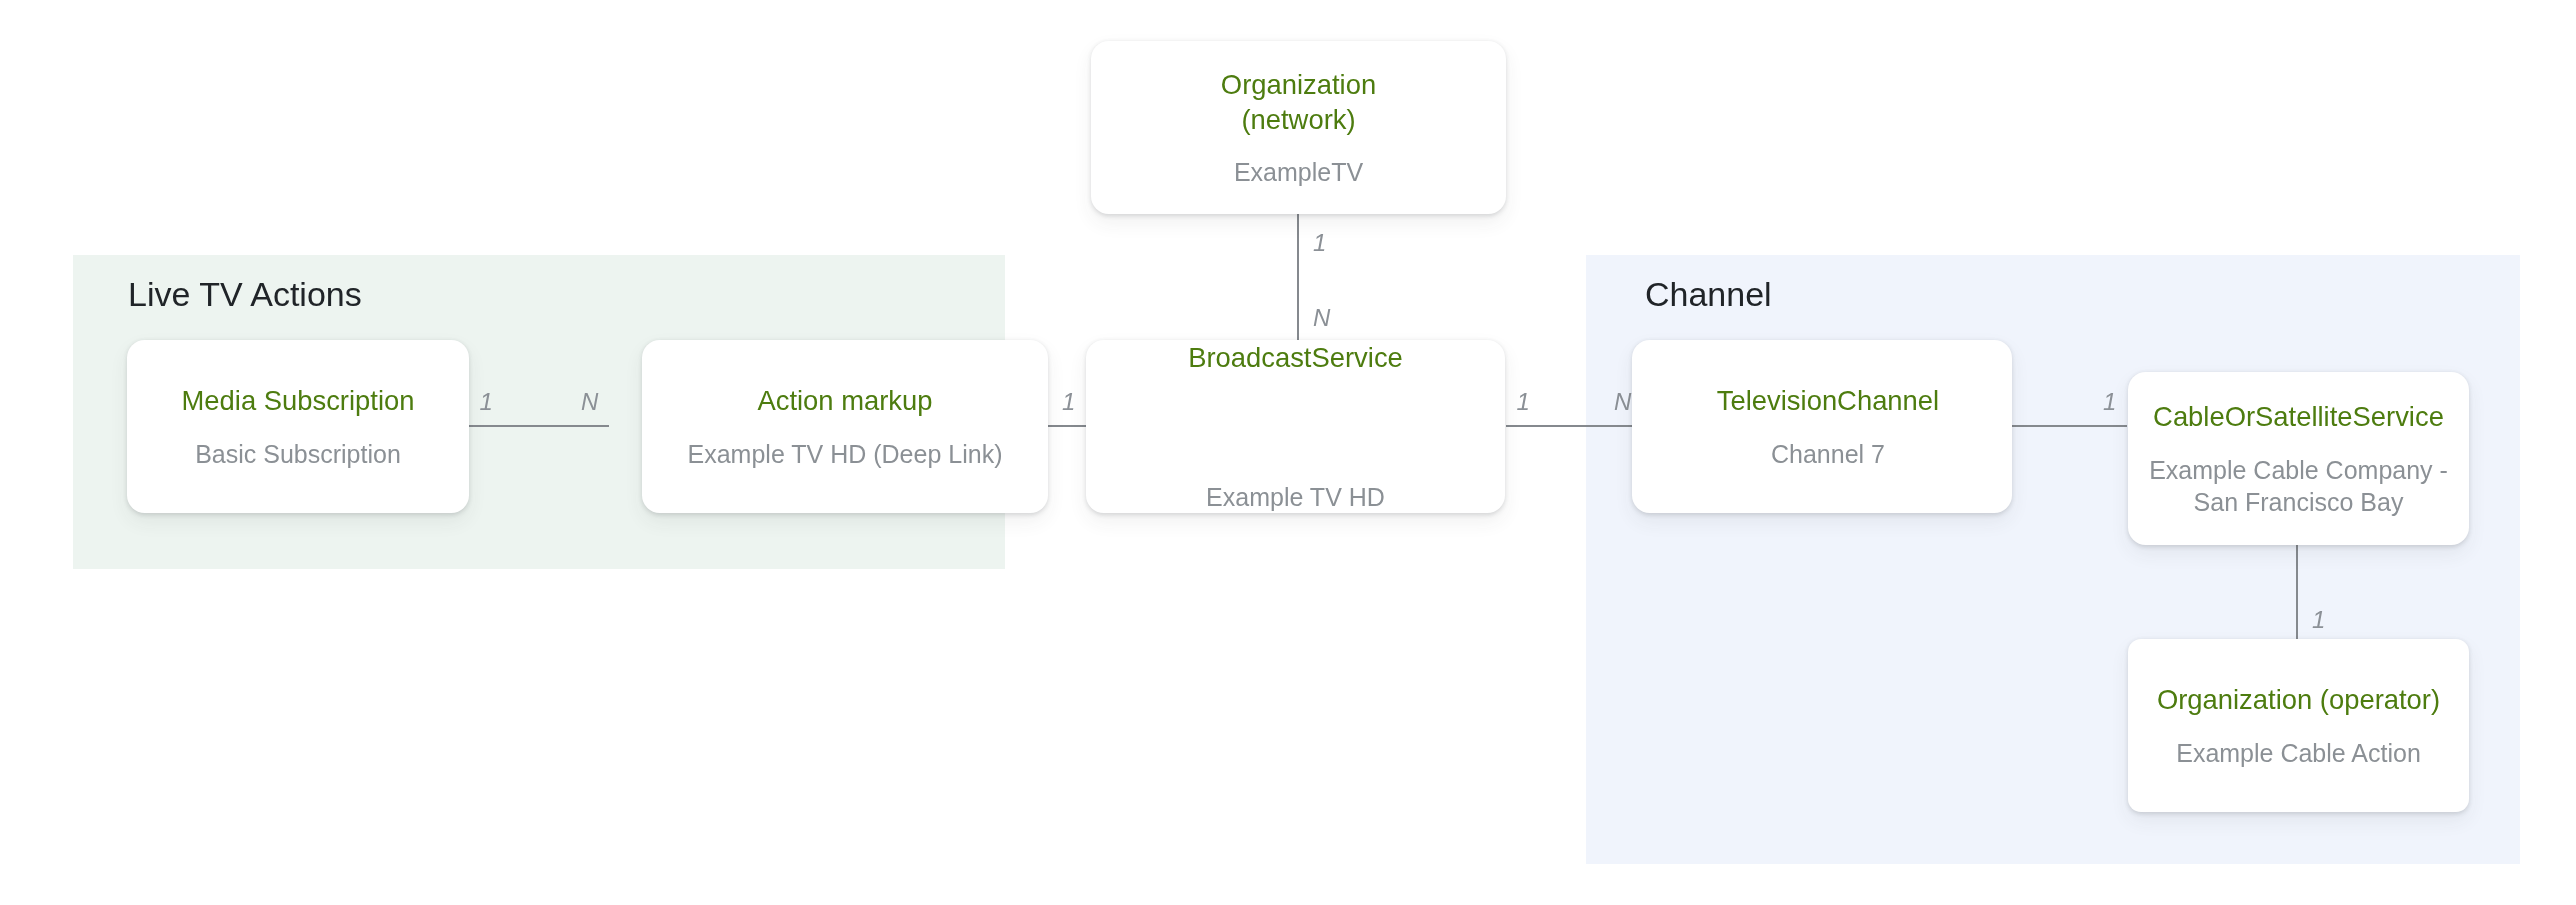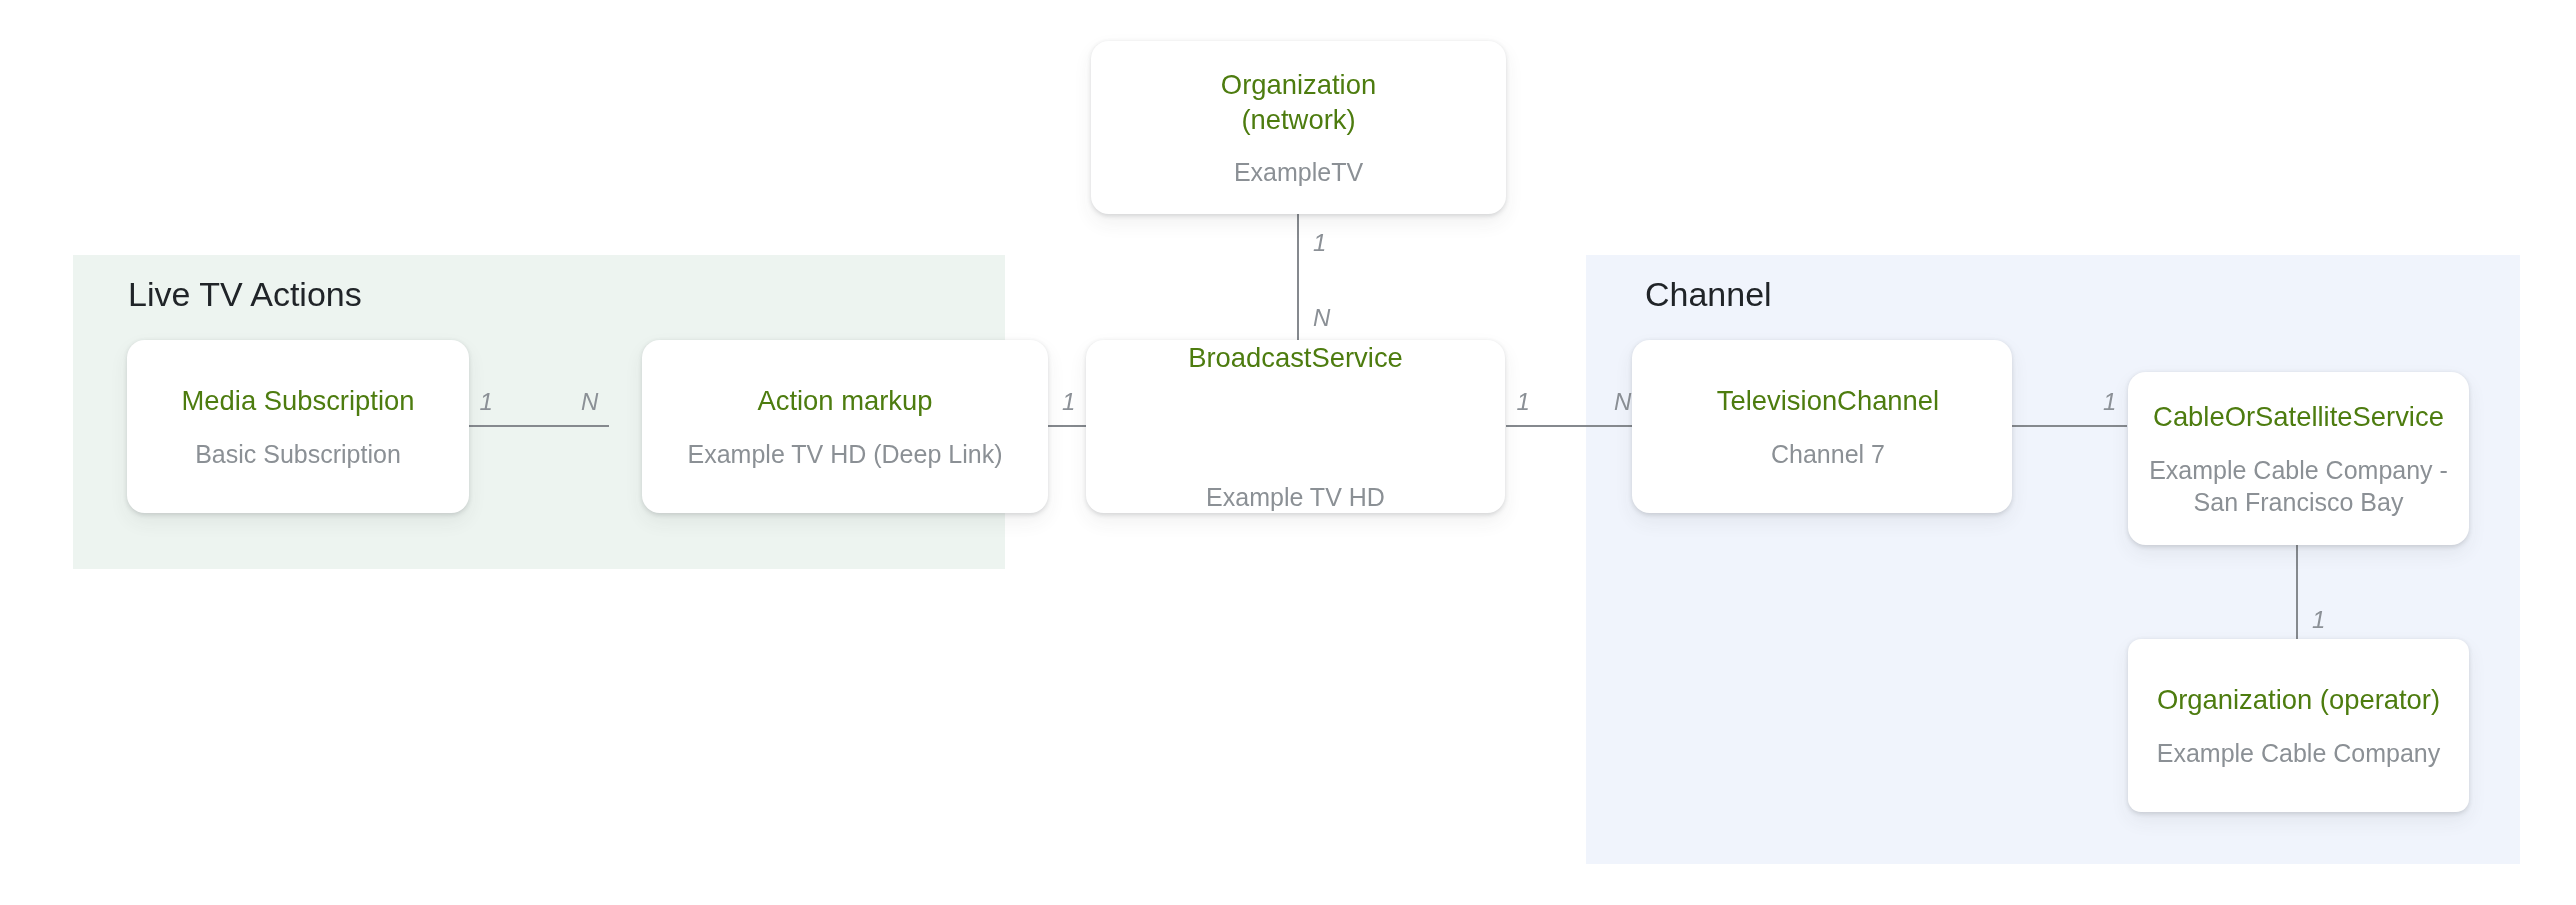--- a/index.html
+++ b/index.html
@@ -196,17 +196,17 @@
   </div>
 
   <div class="node node-cable">
     <div class="node-title">CableOrSatelliteService</div>
     <div class="node-subtitle">Example Cable Company -
 San Francisco Bay</div>
   </div>
 
   <div class="node node-org-operator">
     <div class="node-title">Organization (operator)</div>
-    <div class="node-subtitle">Example Cable Company</div>
+    <div class="node-subtitle">Example Cable Action</div>
   </div>
 
 </div>
 
 
 </body></html>

